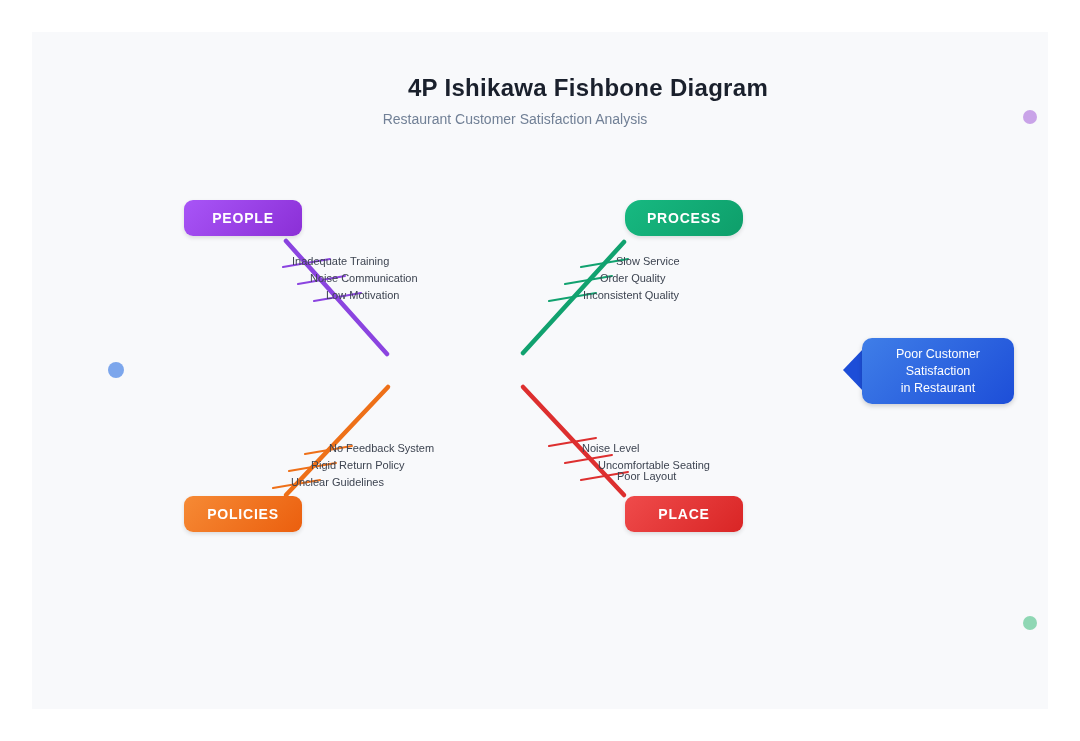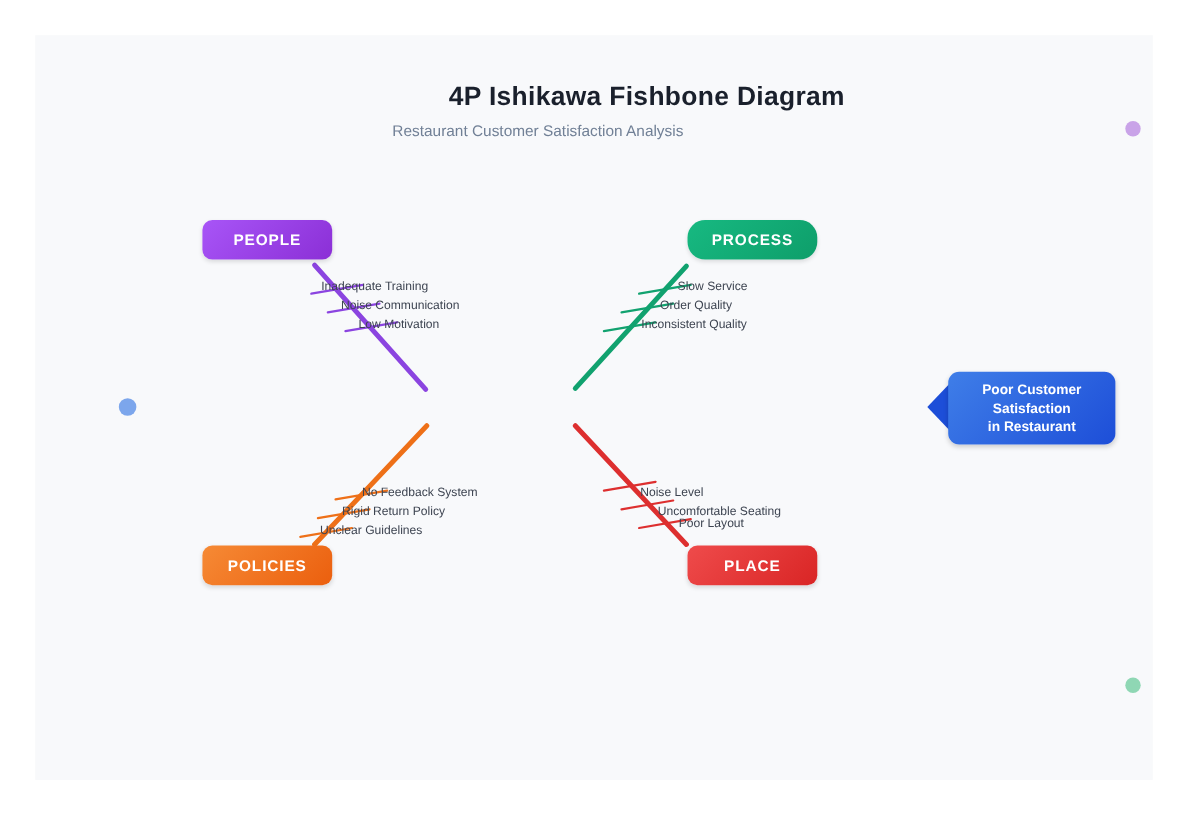--- a/index.html
+++ b/index.html
@@ -2,30 +2,30 @@
 <html><head>
 <meta charset="utf-8">
 <style>
   html,body{margin:0;padding:0;background:#ffffff;font-family:"Liberation Sans",sans-serif;}
   .page{position:relative;width:1080px;height:741px;background:#ffffff;overflow:hidden;}
   .panel{position:absolute;left:32px;top:32px;width:1016px;height:677px;background:#f8f9fb;}
   .layer{position:absolute;left:0;top:0;pointer-events:none;}
   .title{position:absolute;left:0;top:74px;width:1080px;text-align:center;
          font-size:24px;font-weight:bold;color:#1a202c;letter-spacing:0.3px;margin-left:48px;}
   .subtitle{position:absolute;left:0;top:111px;width:978px;text-align:center;
-         font-size:14px;color:#718096;}
+         font-size:14px;color:#718096;padding-left:26px;}
   .cat-box{position:absolute;width:118px;height:36px;border-radius:9px;
          display:flex;align-items:center;justify-content:center;
          box-shadow:0 2px 4px rgba(0,0,0,0.12);}
   .cat-box span{color:#ffffff;font-size:14px;font-weight:bold;letter-spacing:0.8px;}
   .cause{position:absolute;font-size:11px;color:#3d4451;white-space:nowrap;text-align:center;}
   .effect-box{position:absolute;left:862px;top:338px;width:152px;height:66px;border-radius:10px;
          display:flex;flex-direction:column;align-items:center;justify-content:center;
          box-shadow:0 2px 5px rgba(0,0,0,0.18);}
-  .effect-box span{color:#ffffff;font-size:12.5px;font-weight:bold;line-height:17px;text-align:center;}
+  .effect-box span{color:#ffffff;font-size:12.5px;font-weight:normal;line-height:17px;text-align:center;}
 </style>
 </head>
 <body>
 
 <div class="page">
   <div class="panel"></div>
 
   <div class="title">4P Ishikawa Fishbone Diagram</div>
   <div class="subtitle">Restaurant Customer Satisfaction Analysis</div>
 

